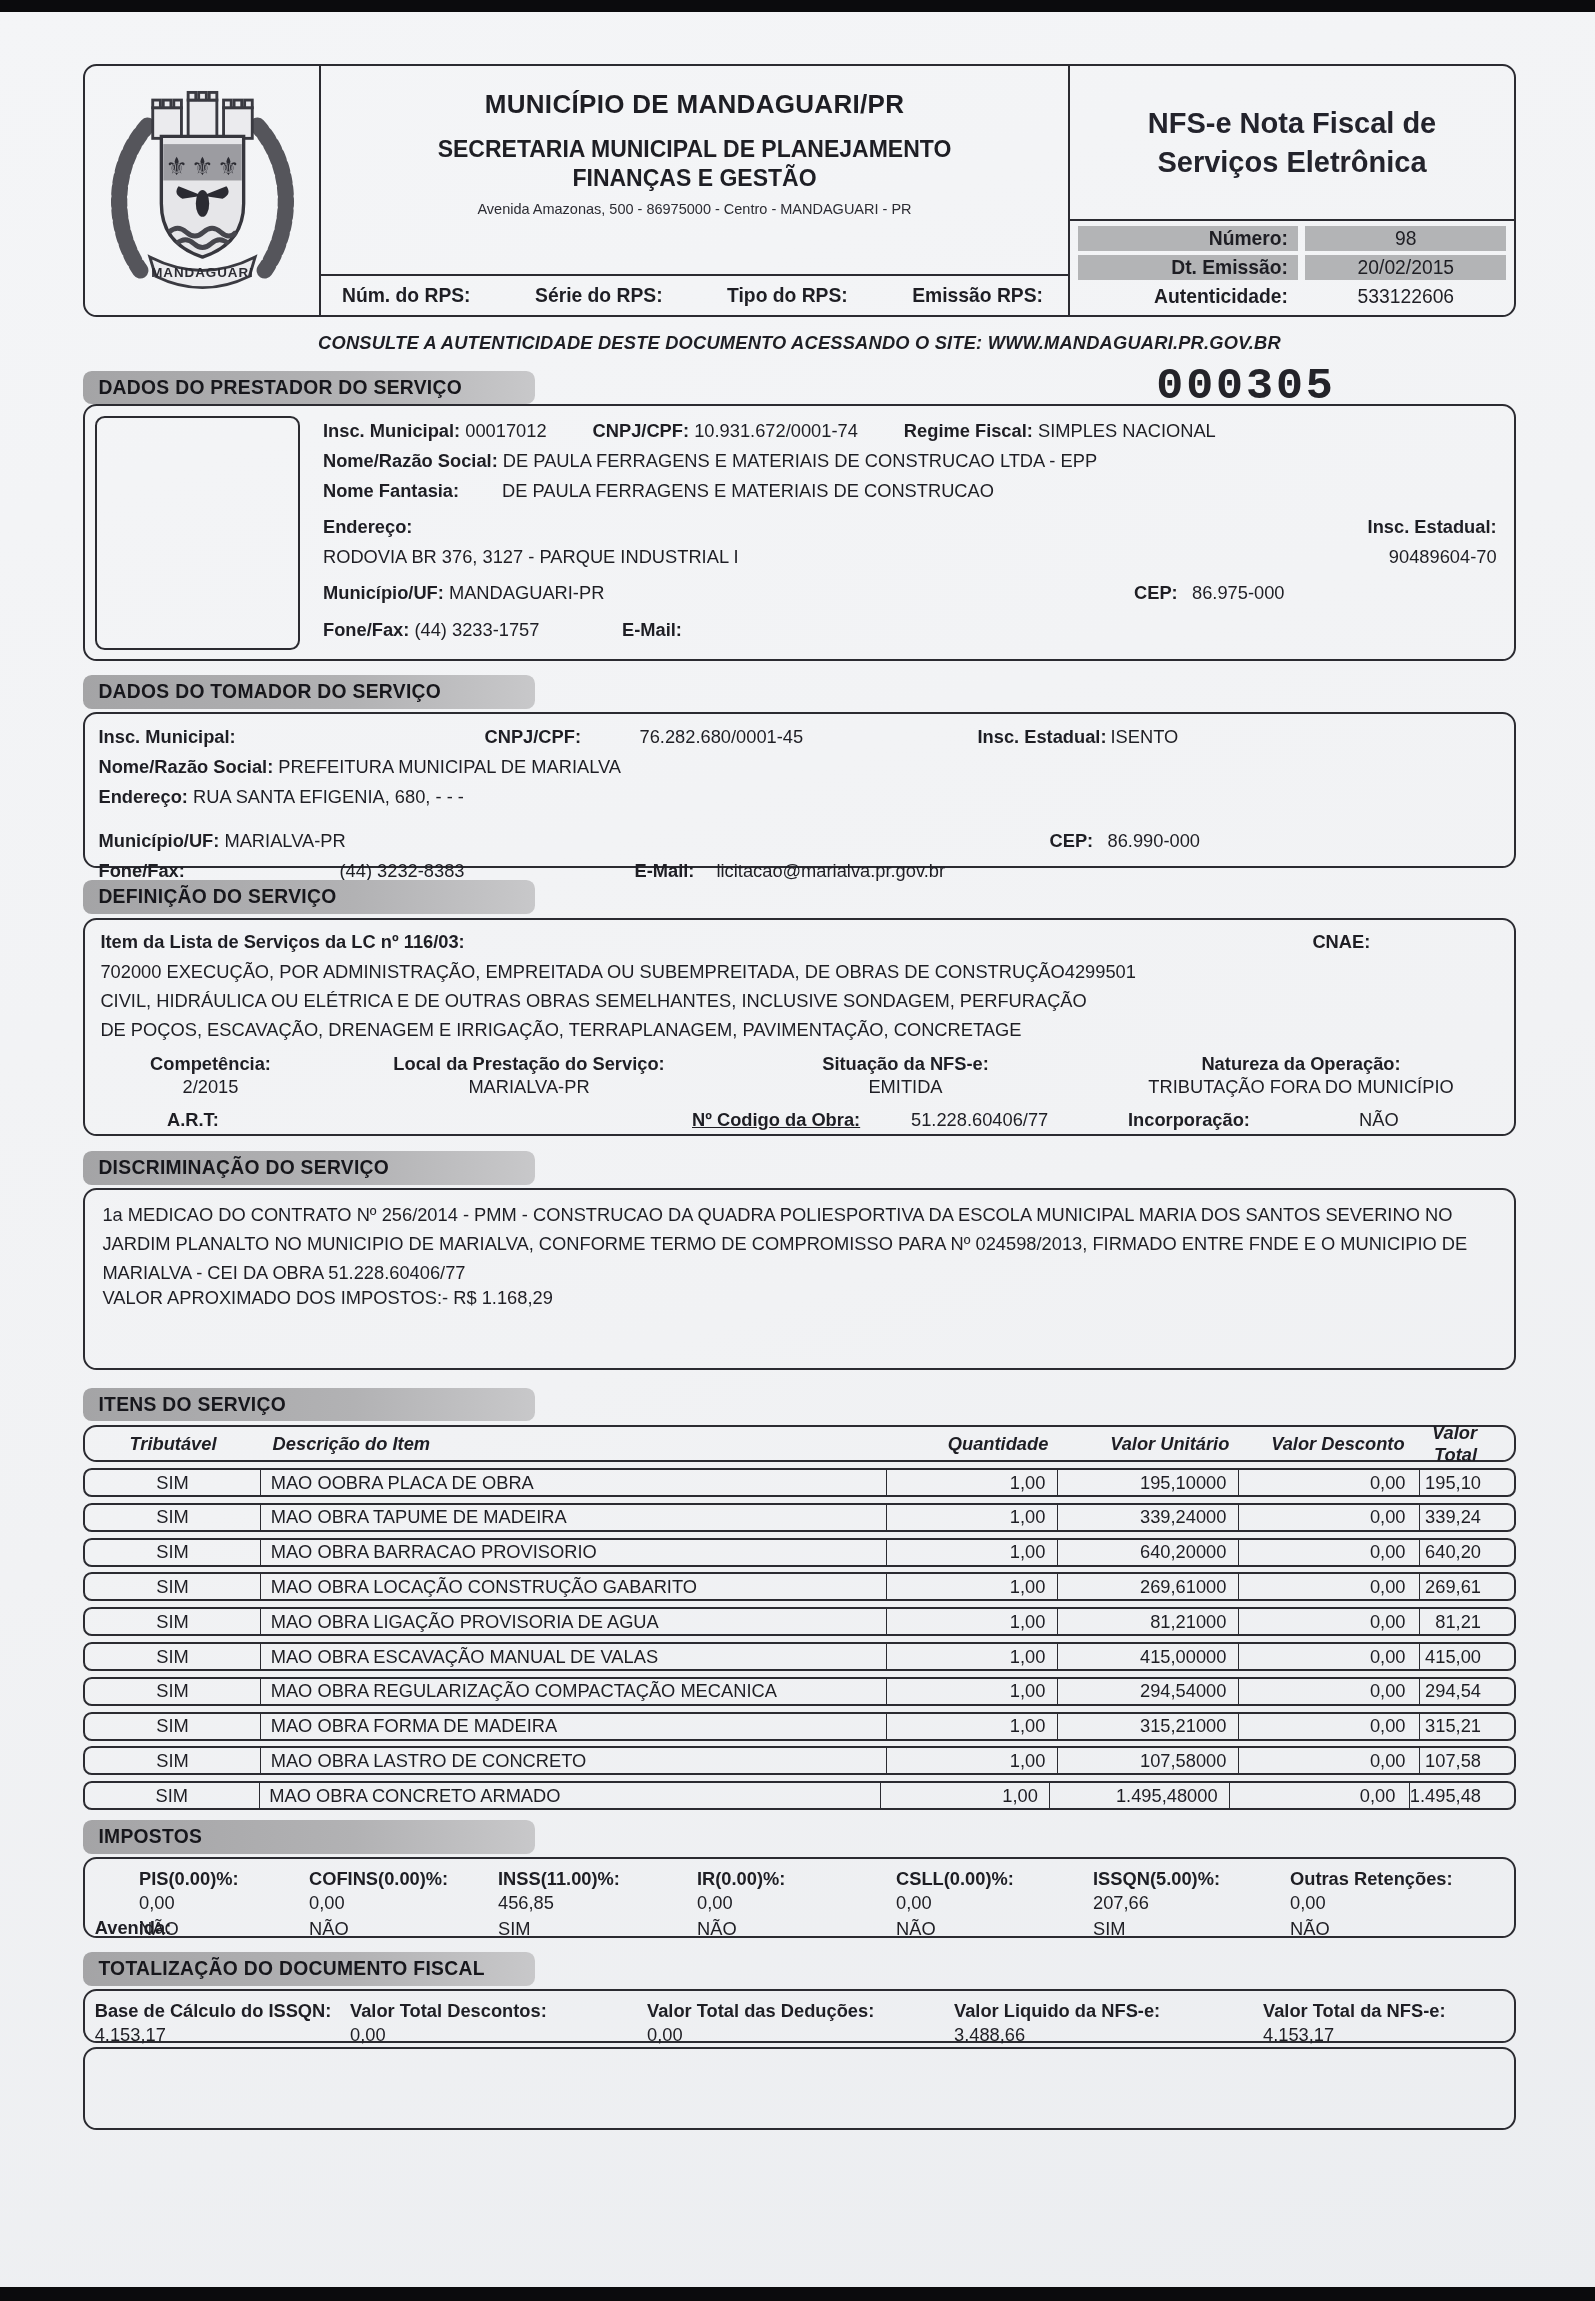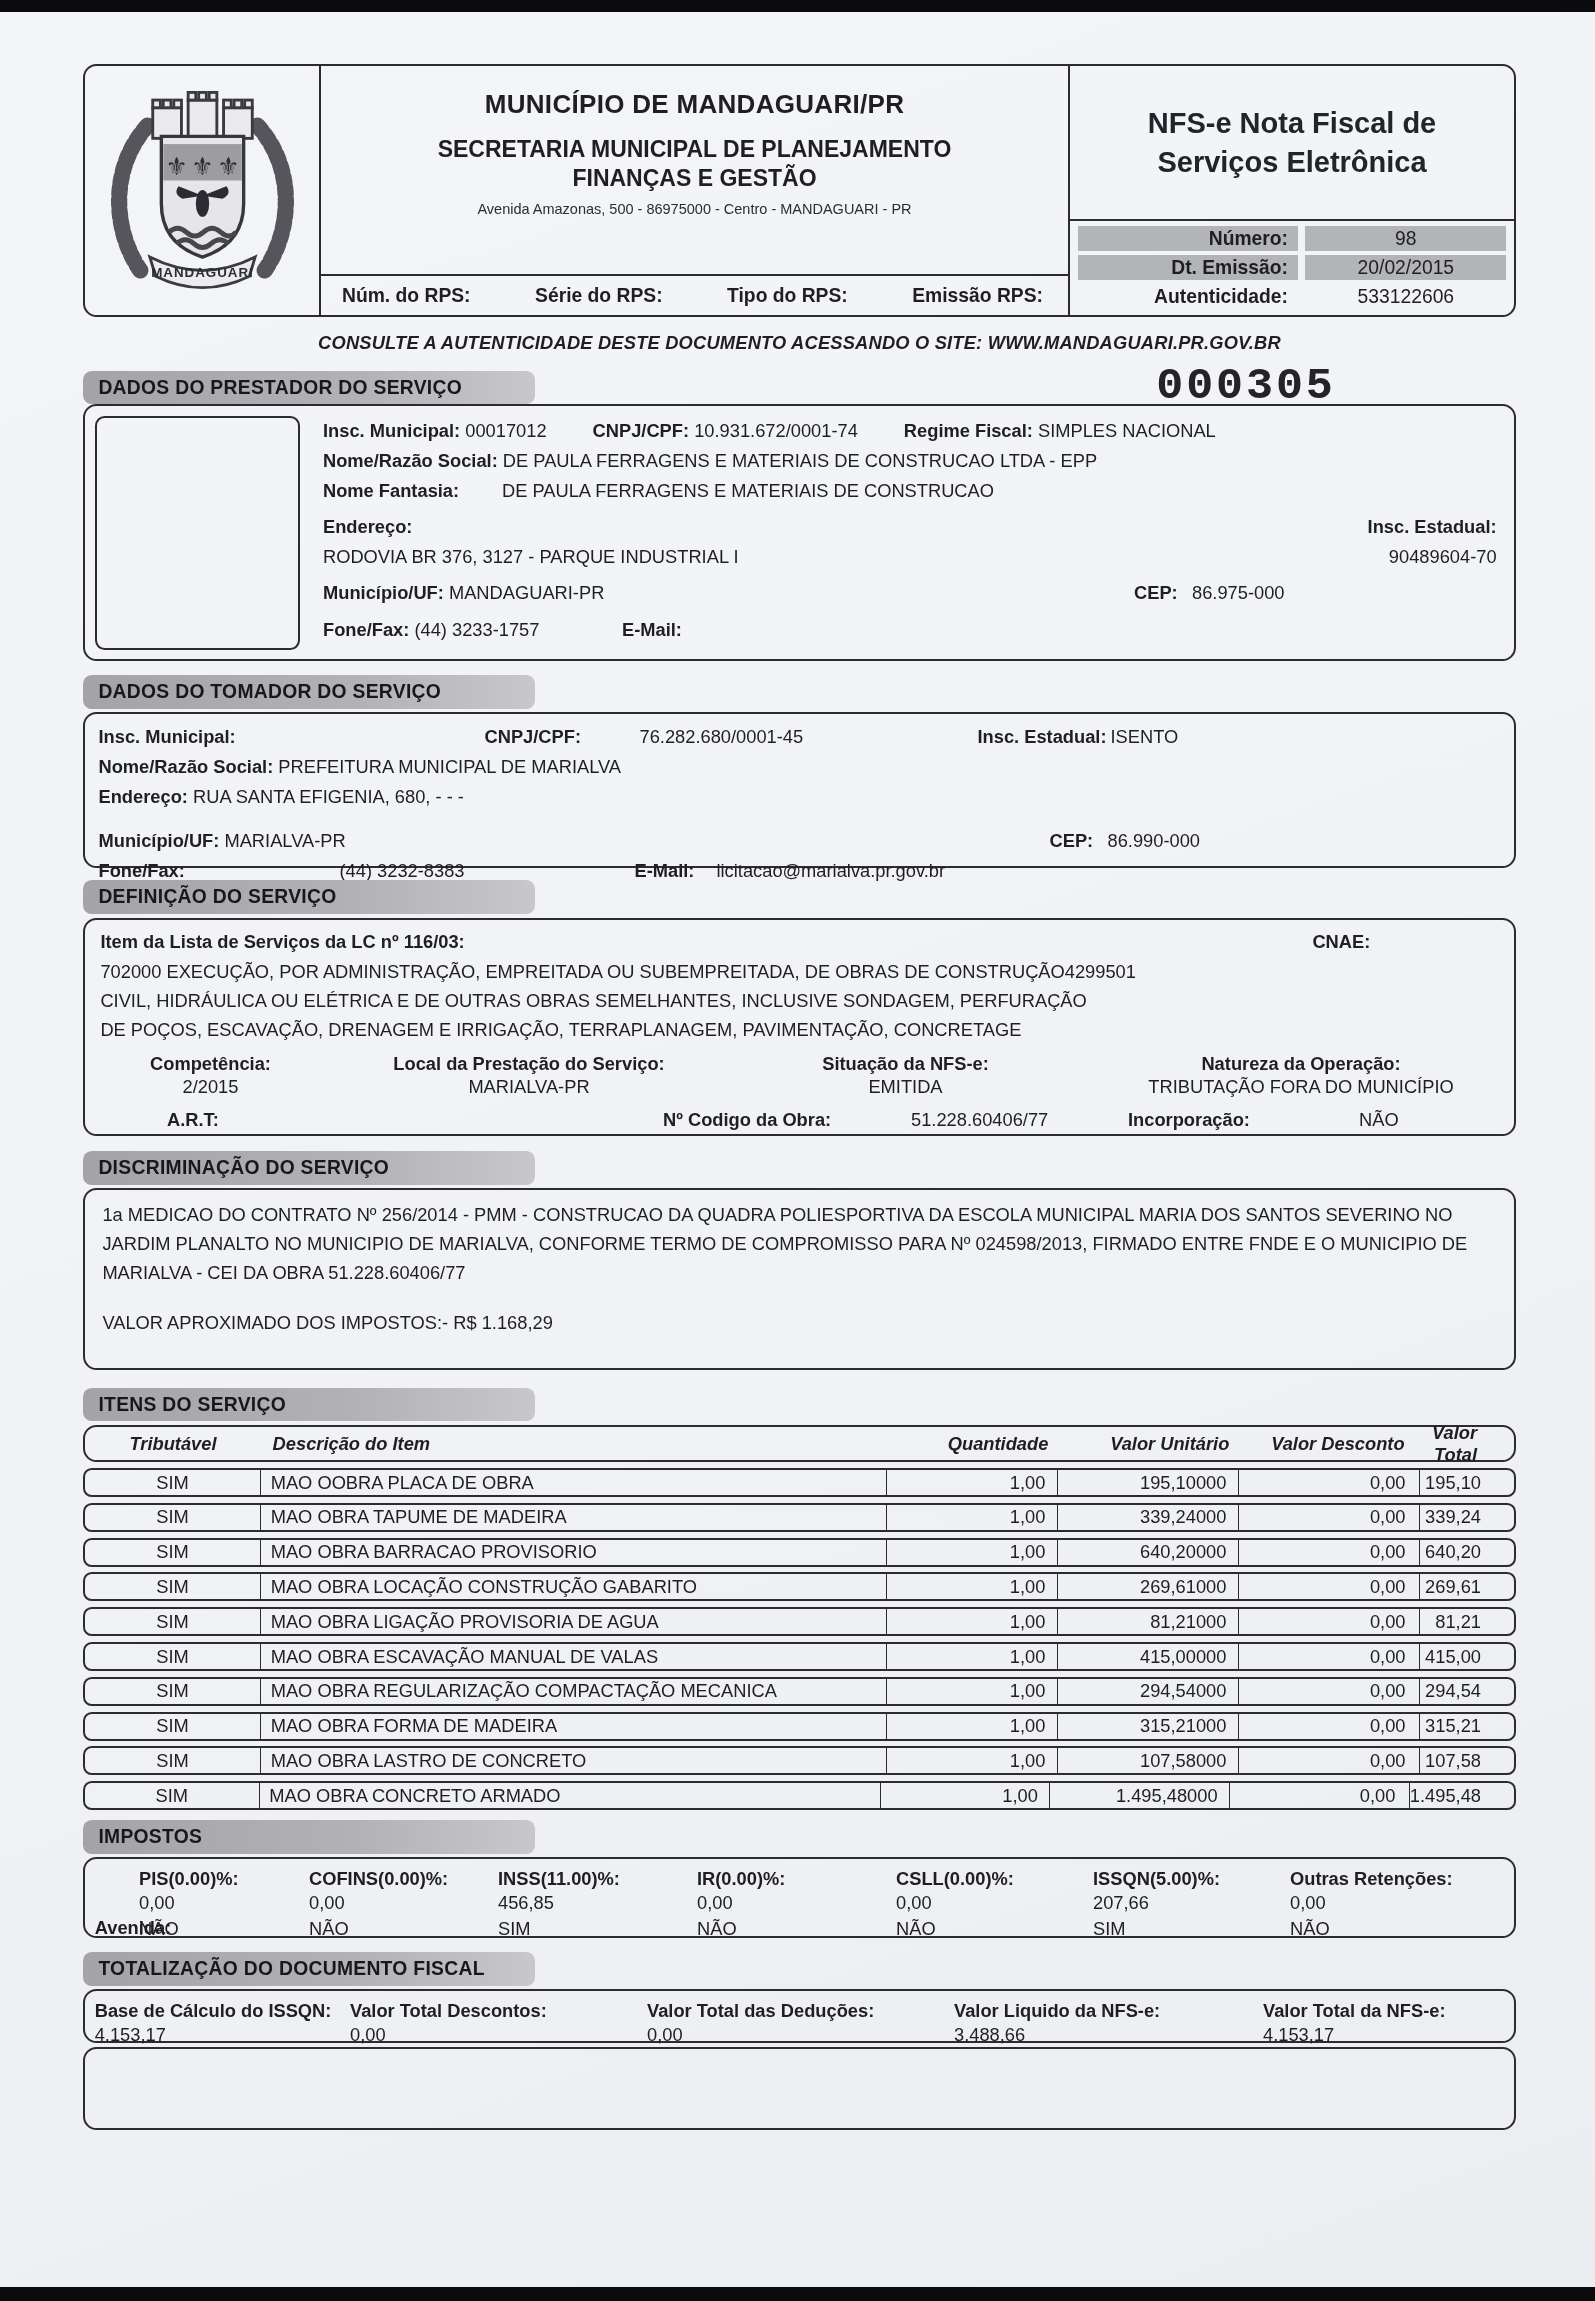--- a/index.html
+++ b/index.html
@@ -64,21 +64,21 @@
   .def-par { line-height:29px; }
   .def-grid { position:absolute; left:0; top:133px; width:1433px; }
   .def-cell { position:absolute; text-align:center; }
   .def-cell .lbl { font-weight:bold; }
   .def-cell .val { margin-top:1.9px; }
   .def-art { position:absolute; left:0; top:189px; width:1433px; height:27px; }
 
   
   .discriminacao { margin-top:3.9px; height:182px; padding:9.7px 17.4px 0; font-size:18.3px; }
   .disc-text { line-height:29px; max-width:1371px; }
-  .disc-valor { margin-top:25px; }
+  .disc-valor { }
 
   
   .items-header { margin-top:3.9px; height:37px; display:flex; align-items:center; font-weight:bold; font-style:italic; font-size:18.3px; }
   .ih1 { width:176px; text-align:center; }
   .ih2 { width:626px; padding-left:11.6px; }
   .ih3 { width:171px; text-align:right; padding-right:9.7px; }
   .ih4 { width:181px; text-align:right; padding-right:9.7px; }
   .ih5 { width:181px; text-align:right; padding-right:15.4px; }
   .ih6 { flex:1; text-align:right; padding-right:37px; }
   .item-row { margin-top:5.8px; height:29px; border:2.9px solid #2b2b31; border-radius:8.7px; display:flex; align-items:stretch; font-size:18.3px; }
@@ -289,21 +289,21 @@
         <div class="lbl">Situação da NFS-e:</div>
         <div class="val">EMITIDA</div>
       </div>
       <div class="def-cell" style="left:999px;width:434px;">
         <div class="lbl">Natureza da Operação:</div>
         <div class="val">TRIBUTAÇÃO FORA DO MUNICÍPIO</div>
       </div>
     </div>
     <div class="def-art">
       <b class="abs" style="left:82px;">A.R.T:</b>
-      <b class="abs" style="left:578px;">Nº Codigo da Obra:</b>
+      <b class="abs" style="left:607px;text-decoration:underline;">Nº Codigo da Obra:</b>
       <span class="abs" style="left:826px;">51.228.60406/77</span>
       <b class="abs" style="left:1043px;">Incorporação:</b>
       <span class="abs" style="left:1274px;">NÃO</span>
     </div>
   </div>
 
   <div class="pill-row mt16">
     <div class="pill">DISCRIMINAÇÃO DO SERVIÇO</div>
   </div>
   <div class="box discriminacao">

